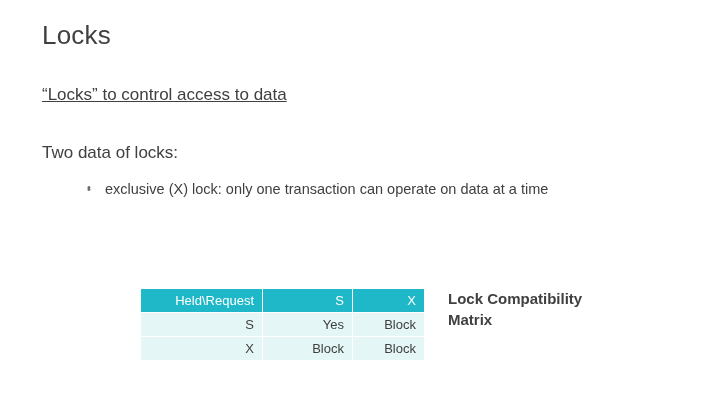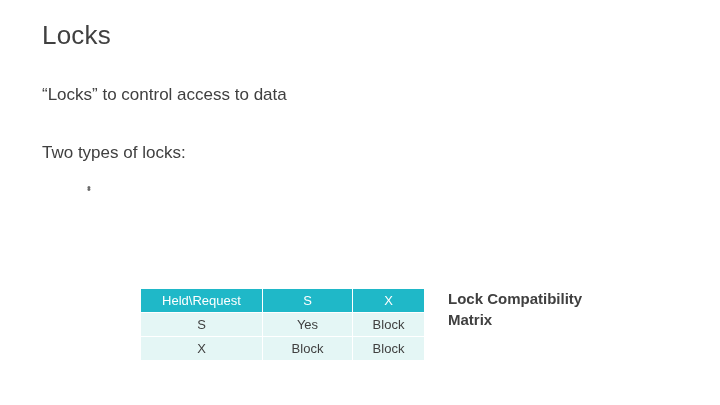--- a/index.html
+++ b/index.html
@@ -29,20 +29,21 @@
     color: #404040;
     letter-spacing: 0.2px;
   }
   .subtitle {
     position: absolute;
     left: 42px;
     top: 85px;
     font-size: 17px;
     font-weight: 400;
     color: #404040;
+    text-decoration: underline;
   }
   .section-head {
     position: absolute;
     left: 42px;
     top: 143px;
     font-size: 17px;
     font-weight: 400;
     color: #404040;
   }
   .bullets {
@@ -71,21 +72,21 @@
     position: absolute;
     left: 140px;
     top: 288px;
     border-collapse: collapse;
     font-size: 13px;
   }
   .matrix td, .matrix th {
     border: 1px solid #ffffff;
     padding: 0 8px;
     height: 24px;
-    text-align: center;
+    text-align: right;
     font-weight: 400;
     vertical-align: middle;
     box-sizing: border-box;
   }
   .matrix thead th {
     background: #1fb8c8;
     color: #ffffff;
   }
   .matrix tbody td {
     background: #e4f6f5;
@@ -107,28 +108,29 @@
 </style>
 </head>
 <body>
 
 <div class="slide">
 
   <div class="title">Locks</div>
 
   <div class="subtitle">“Locks” to control access to data</div>
 
-  <div class="section-head">Two types of locks:</div>
+  <div class="section-head">Two data of locks:</div>
 
   <div class="bullets">
     <div class="bullet">
       <span class="dot">•</span>
     </div>
     <div class="bullet">
       <span class="dot">•</span>
+      <span>exclusive (X) lock: only one transaction can operate on data at a time</span>
     </div>
   </div>
 
   <table class="matrix">
     <thead>
       <tr>
         <th class="col-0">Held\Request</th>
         <th class="col-1">S</th>
         <th class="col-2">X</th>
       </tr>

